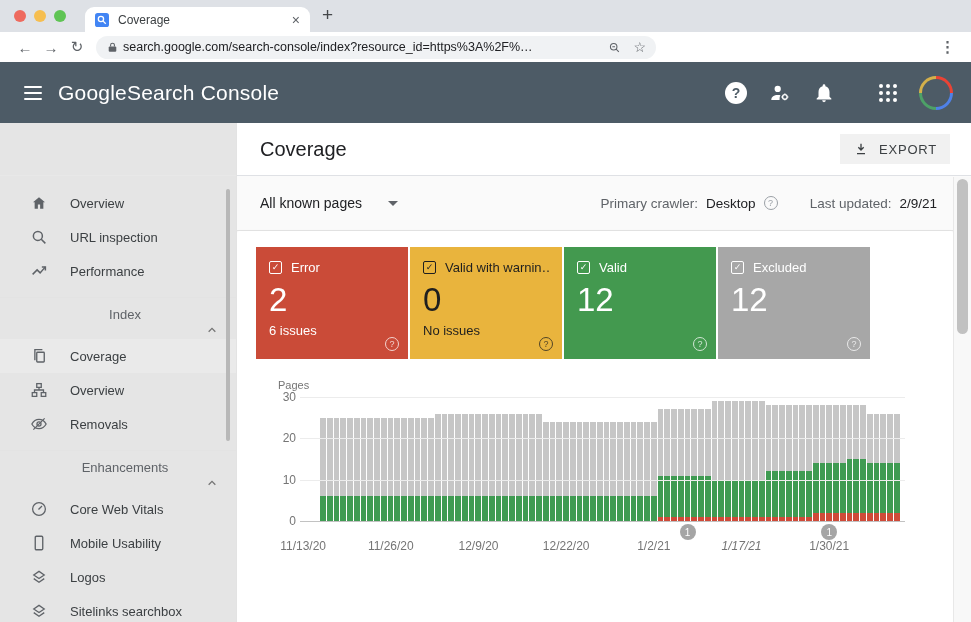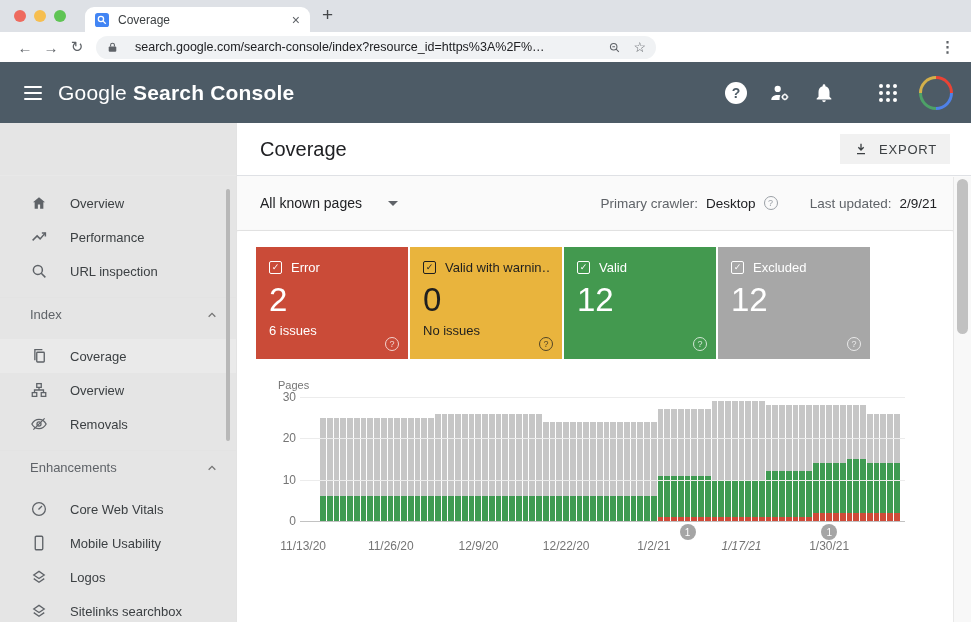--- a/index.html
+++ b/index.html
@@ -17,31 +17,31 @@
   .favicon svg { width:14px; height:14px; }
   .tab-title { font-size:12px; color:#3c4043; margin-left:9px; }
   .tab-close { margin-left:auto; font-size:14px; color:#5f6368; line-height:1; cursor:default; }
   .newtab { position:absolute; left:322px; top:4px; font-size:19px; color:#44474a; font-weight:300; }
   .urlrow { height:30px; background:#fff; display:flex; align-items:center; padding:0 12px; }
   .nav-ic { font-size:15px; color:#5f6368; width:26px; text-align:center; }
   .urlpill { display:flex; align-items:center; height:23px; width:560px; margin-left:6px;
              background:#f0f2f4; border-radius:12px; padding:0 10px; }
   .urlpill .ic { width:13px; height:13px; color:#5f6368; display:inline-flex; }
   .urlpill .ic svg { width:13px; height:13px; }
-  .url-text { font-size:12.5px; color:#202124; margin-left:16px; white-space:nowrap; overflow:hidden; }
+  .url-text { font-size:12.5px; color:#202124; margin-left:4px; white-space:nowrap; overflow:hidden; }
   .pill-right { margin-left:auto; display:flex; align-items:center; gap:12px; }
   .star { font-size:14px; color:#5f6368; }
   .browser-menu { margin-left:auto; font-size:15px; color:#5f6368; font-weight:bold; padding-right:4px; }
 
   
   .gsc-header { height:61px; background:#4d5b66; display:flex; align-items:center; padding:0 18px; }
   .hamburger { width:18px; display:flex; flex-direction:column; gap:4px; margin:0 16px 0 6px; }
   .hamburger span { height:2px; background:#fff; border-radius:1px; }
   .gsc-logo { color:#fff; font-size:21px; letter-spacing:.2px; white-space:nowrap; }
-  .gsc-logo .g1 { font-weight:500; } .gsc-logo .g2 { font-weight:700; margin-left:6px; }
+  .gsc-logo .g1 { font-weight:500; } .gsc-logo .g2 { font-weight:400; margin-left:0; }
   .inspect { position:absolute; left:291px; top:72px; width:421px; height:42px; background:#5d6a73;
              border-radius:8px; display:flex; align-items:center; padding:0 14px; }
   .inspect .ic { color:#fff; width:18px; height:18px; display:inline-flex; }
   .inspect .ic svg { width:18px; height:18px; }
   .inspect input { background:transparent; border:none; outline:none; color:#e8eaed; font-size:14px;
                    margin-left:12px; width:320px; font-family:"Liberation Sans", sans-serif; }
   .inspect input::placeholder { color:#aeb7bd; }
   .hdr-right { margin-left:auto; display:flex; align-items:center; gap:22px; }
   .help-circle { width:22px; height:22px; border-radius:50%; background:#fff; color:#4d5b66;
                  font-size:14px; font-weight:bold; display:flex; align-items:center; justify-content:center; }
@@ -57,21 +57,21 @@
   .app-body { position:relative; display:flex; height:500px; }
   .sidebar { position:relative; width:237px; background:#e5e5e5; border-right:1px solid #e3e3e3; flex:none; }
   .sb-top { height:53px; border-bottom:1px solid #e8e8e8; }
   .sb-list { padding-top:10px; }
   .sb-item { height:34px; display:flex; align-items:center; padding-left:30px; cursor:default; }
   .sb-item.sel { background:#eaeaea; }
   .sb-item .ic { width:18px; height:18px; color:#5f6368; display:inline-flex; flex:none; }
   .sb-item .ic svg { width:18px; height:18px; }
   .sb-item .lbl { font-size:13px; color:#3c4043; margin-left:22px; }
   .sb-divider { border-top:1px solid #e3e3e3; margin:9px 0; }
-  .sb-section { height:32px; display:flex; align-items:flex-start; padding:0 16px 12px 30px; }
+  .sb-section { height:32px; display:flex; align-items:center; padding:0 16px 12px 30px;flex-direction:column; }
   .sb-section .lbl { font-size:13px; color:#5f6368; }
   .sb-section .chev { margin-left:auto; width:16px; height:16px; color:#757575; display:inline-flex; }
   .sb-section .chev svg { width:16px; height:16px; }
   .sb-scroll { position:absolute; right:6px; top:66px; width:4px; height:252px; background:#b8b8b8; border-radius:2px; }
 
   .content { flex:1; background:#fafafa; display:flex; flex-direction:column; min-width:0; }
   .content-header { height:53px; background:#fff; border-bottom:1px solid #dfe1e5; display:flex;
                     align-items:center; padding:0 21px 0 23px; }
   .page-title { font-size:20px; color:#202124; }
   .export-btn { margin-left:auto; display:flex; align-items:center; gap:10px; background:#f1f1f1;
@@ -224,34 +224,34 @@
             <span class="ic">
               <svg viewBox="0 0 24 24" fill="currentColor">
                 <path d="M12 4.3 4 11h2.2v8.5h4.3V14h3v5.5h4.3V11H20z"></path>
               </svg>
             </span>
             <span class="lbl">Overview</span>
           </div>
           <div class="sb-item">
             <span class="ic">
               <svg viewBox="0 0 24 24" fill="none" stroke="currentColor" stroke-width="2">
+                <circle cx="10.5" cy="10.5" r="6"></circle>
+                <path d="M15 15l5.5 5.5"></path>
+              </svg>
+            </span>
+            <span class="lbl">URL inspection</span>
+          </div>
+          <div class="sb-item">
+            <span class="ic">
+              <svg viewBox="0 0 24 24" fill="none" stroke="currentColor" stroke-width="2">
                 <path d="M3.5 16.5 9.5 10.5l4 4 7-8"></path>
                 <path d="M15.8 6.5h4.7v4.7"></path>
               </svg>
             </span>
             <span class="lbl">Performance</span>
-          </div>
-          <div class="sb-item">
-            <span class="ic">
-              <svg viewBox="0 0 24 24" fill="none" stroke="currentColor" stroke-width="2">
-                <circle cx="10.5" cy="10.5" r="6"></circle>
-                <path d="M15 15l5.5 5.5"></path>
-              </svg>
-            </span>
-            <span class="lbl">URL inspection</span>
           </div>
           <div class="sb-divider"></div>
           <div class="sb-section">
             <span class="lbl">Index</span>
             <span class="chev">
               <svg viewBox="0 0 24 24" fill="none" stroke="currentColor" stroke-width="2">
                 <path d="M7 14.5 12 9.5l5 5"></path>
               </svg>
             </span>
           </div>

